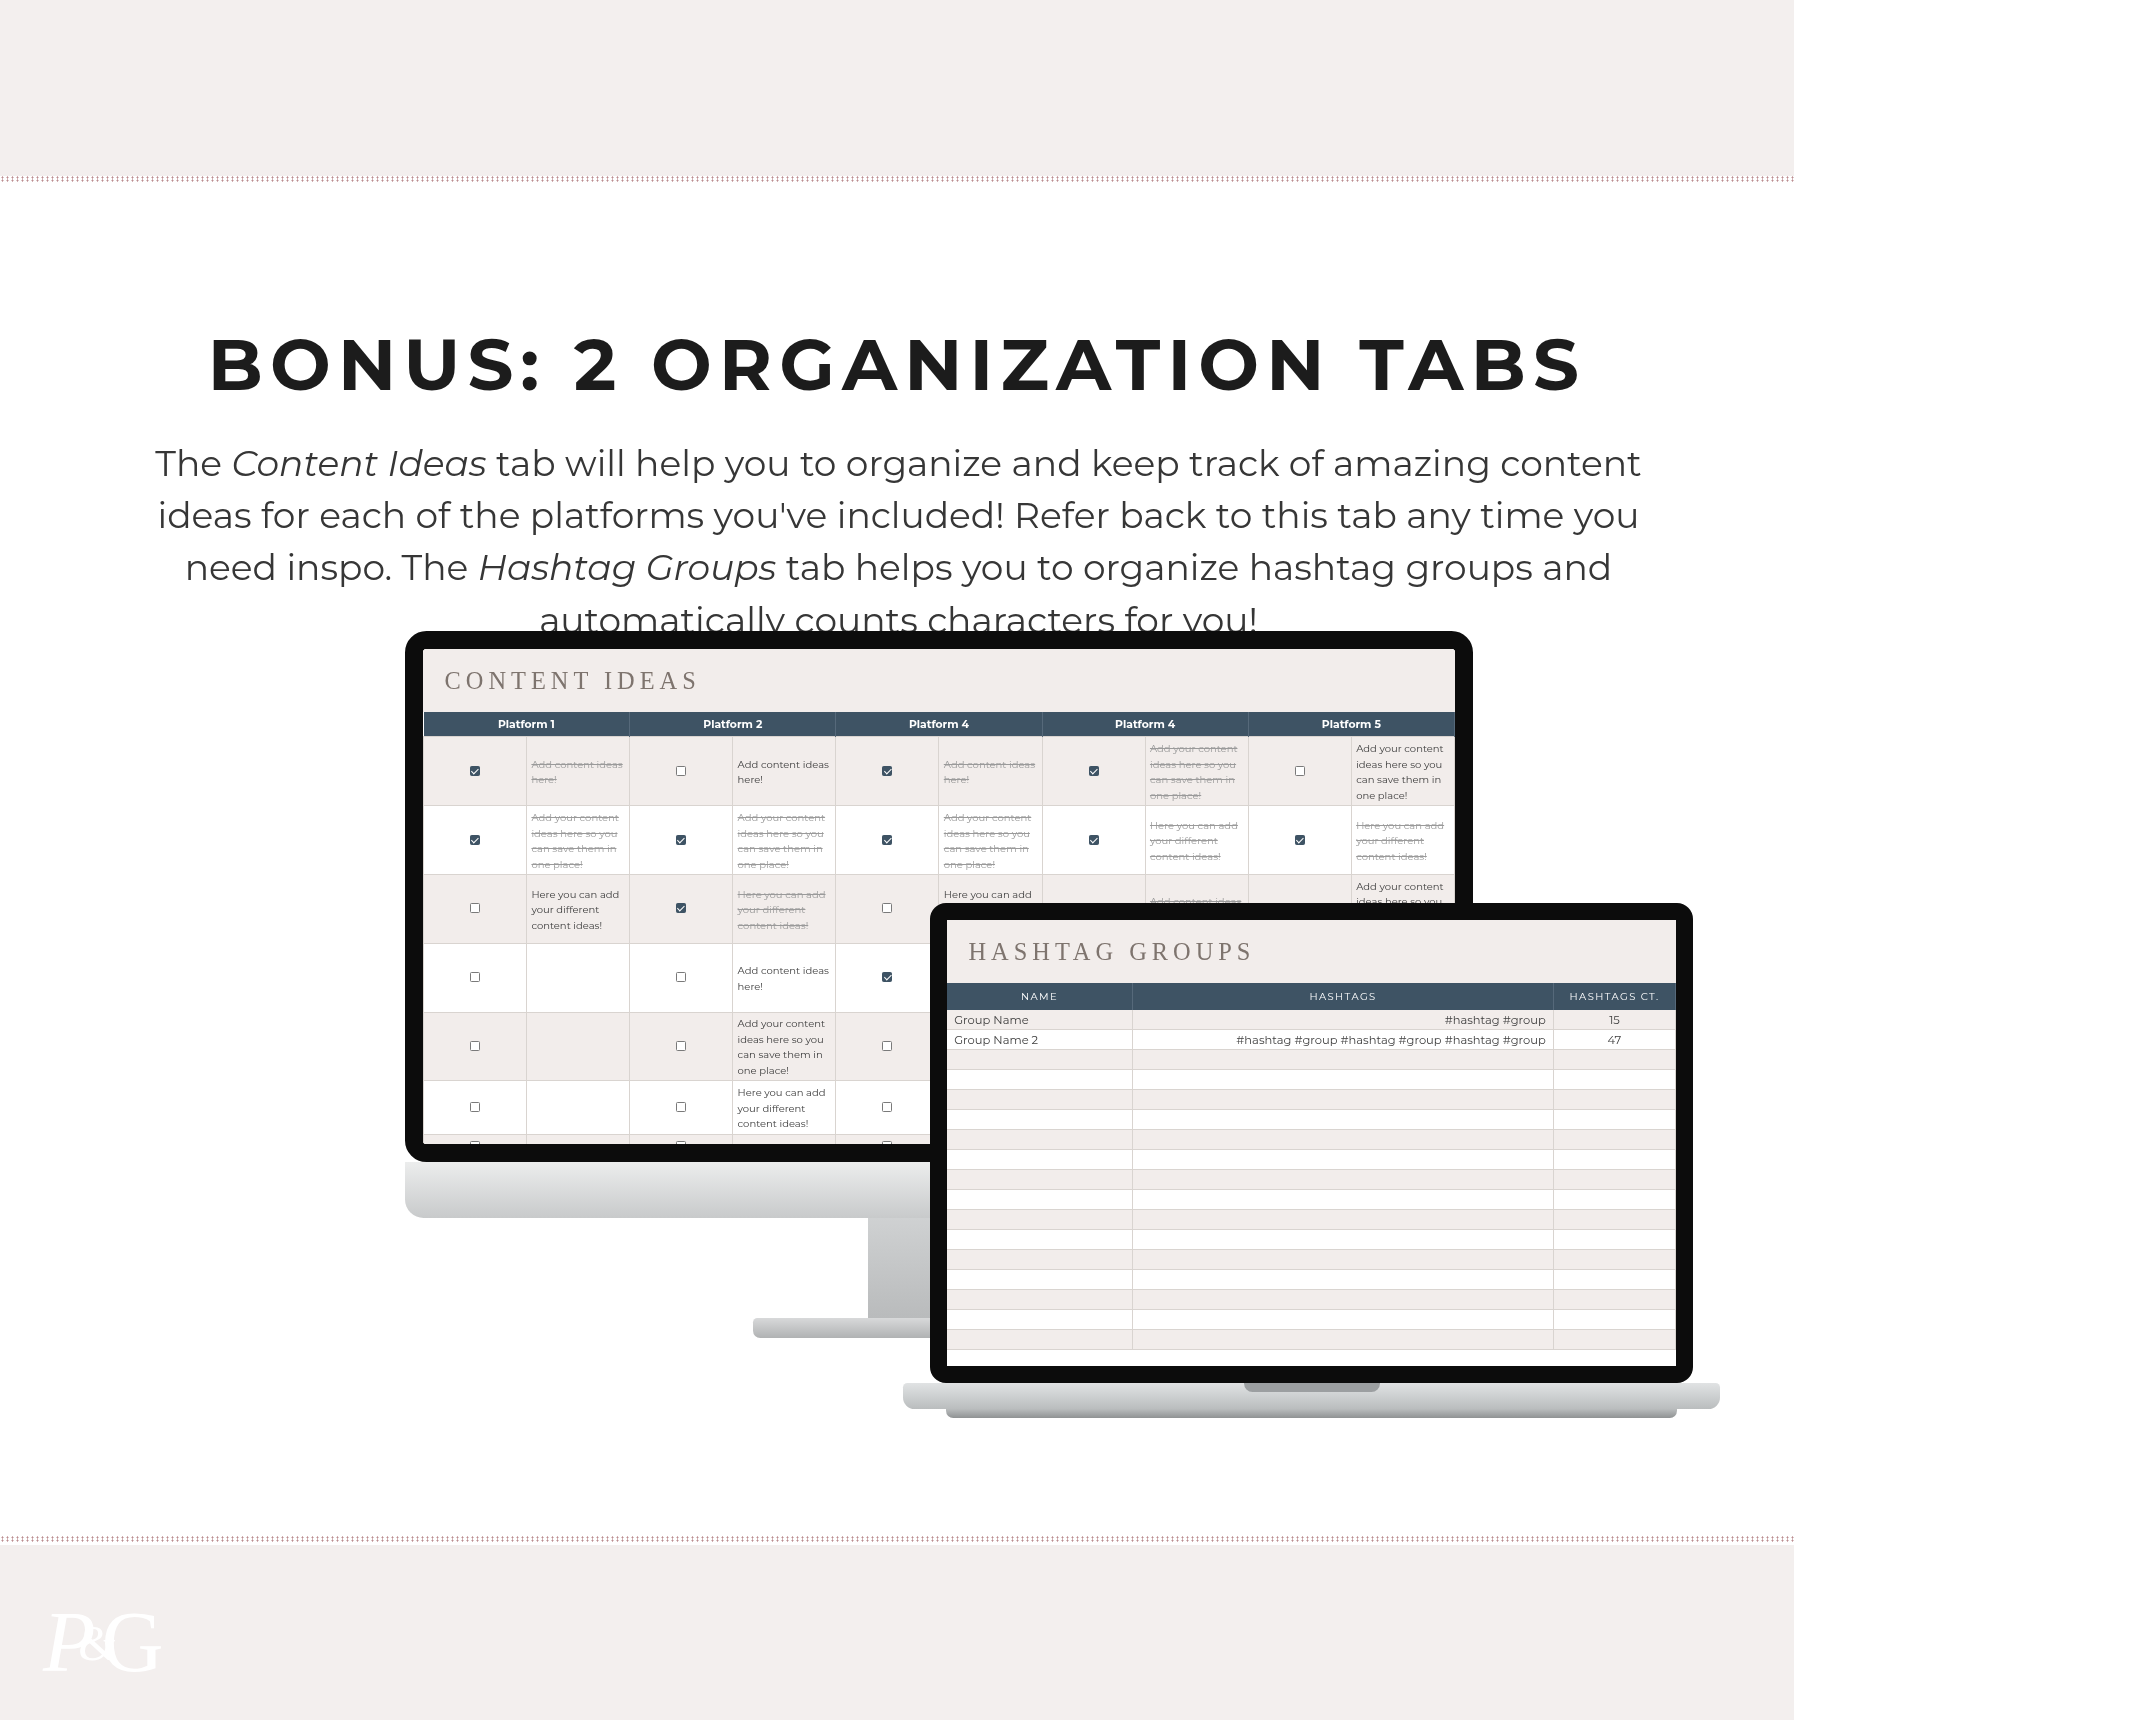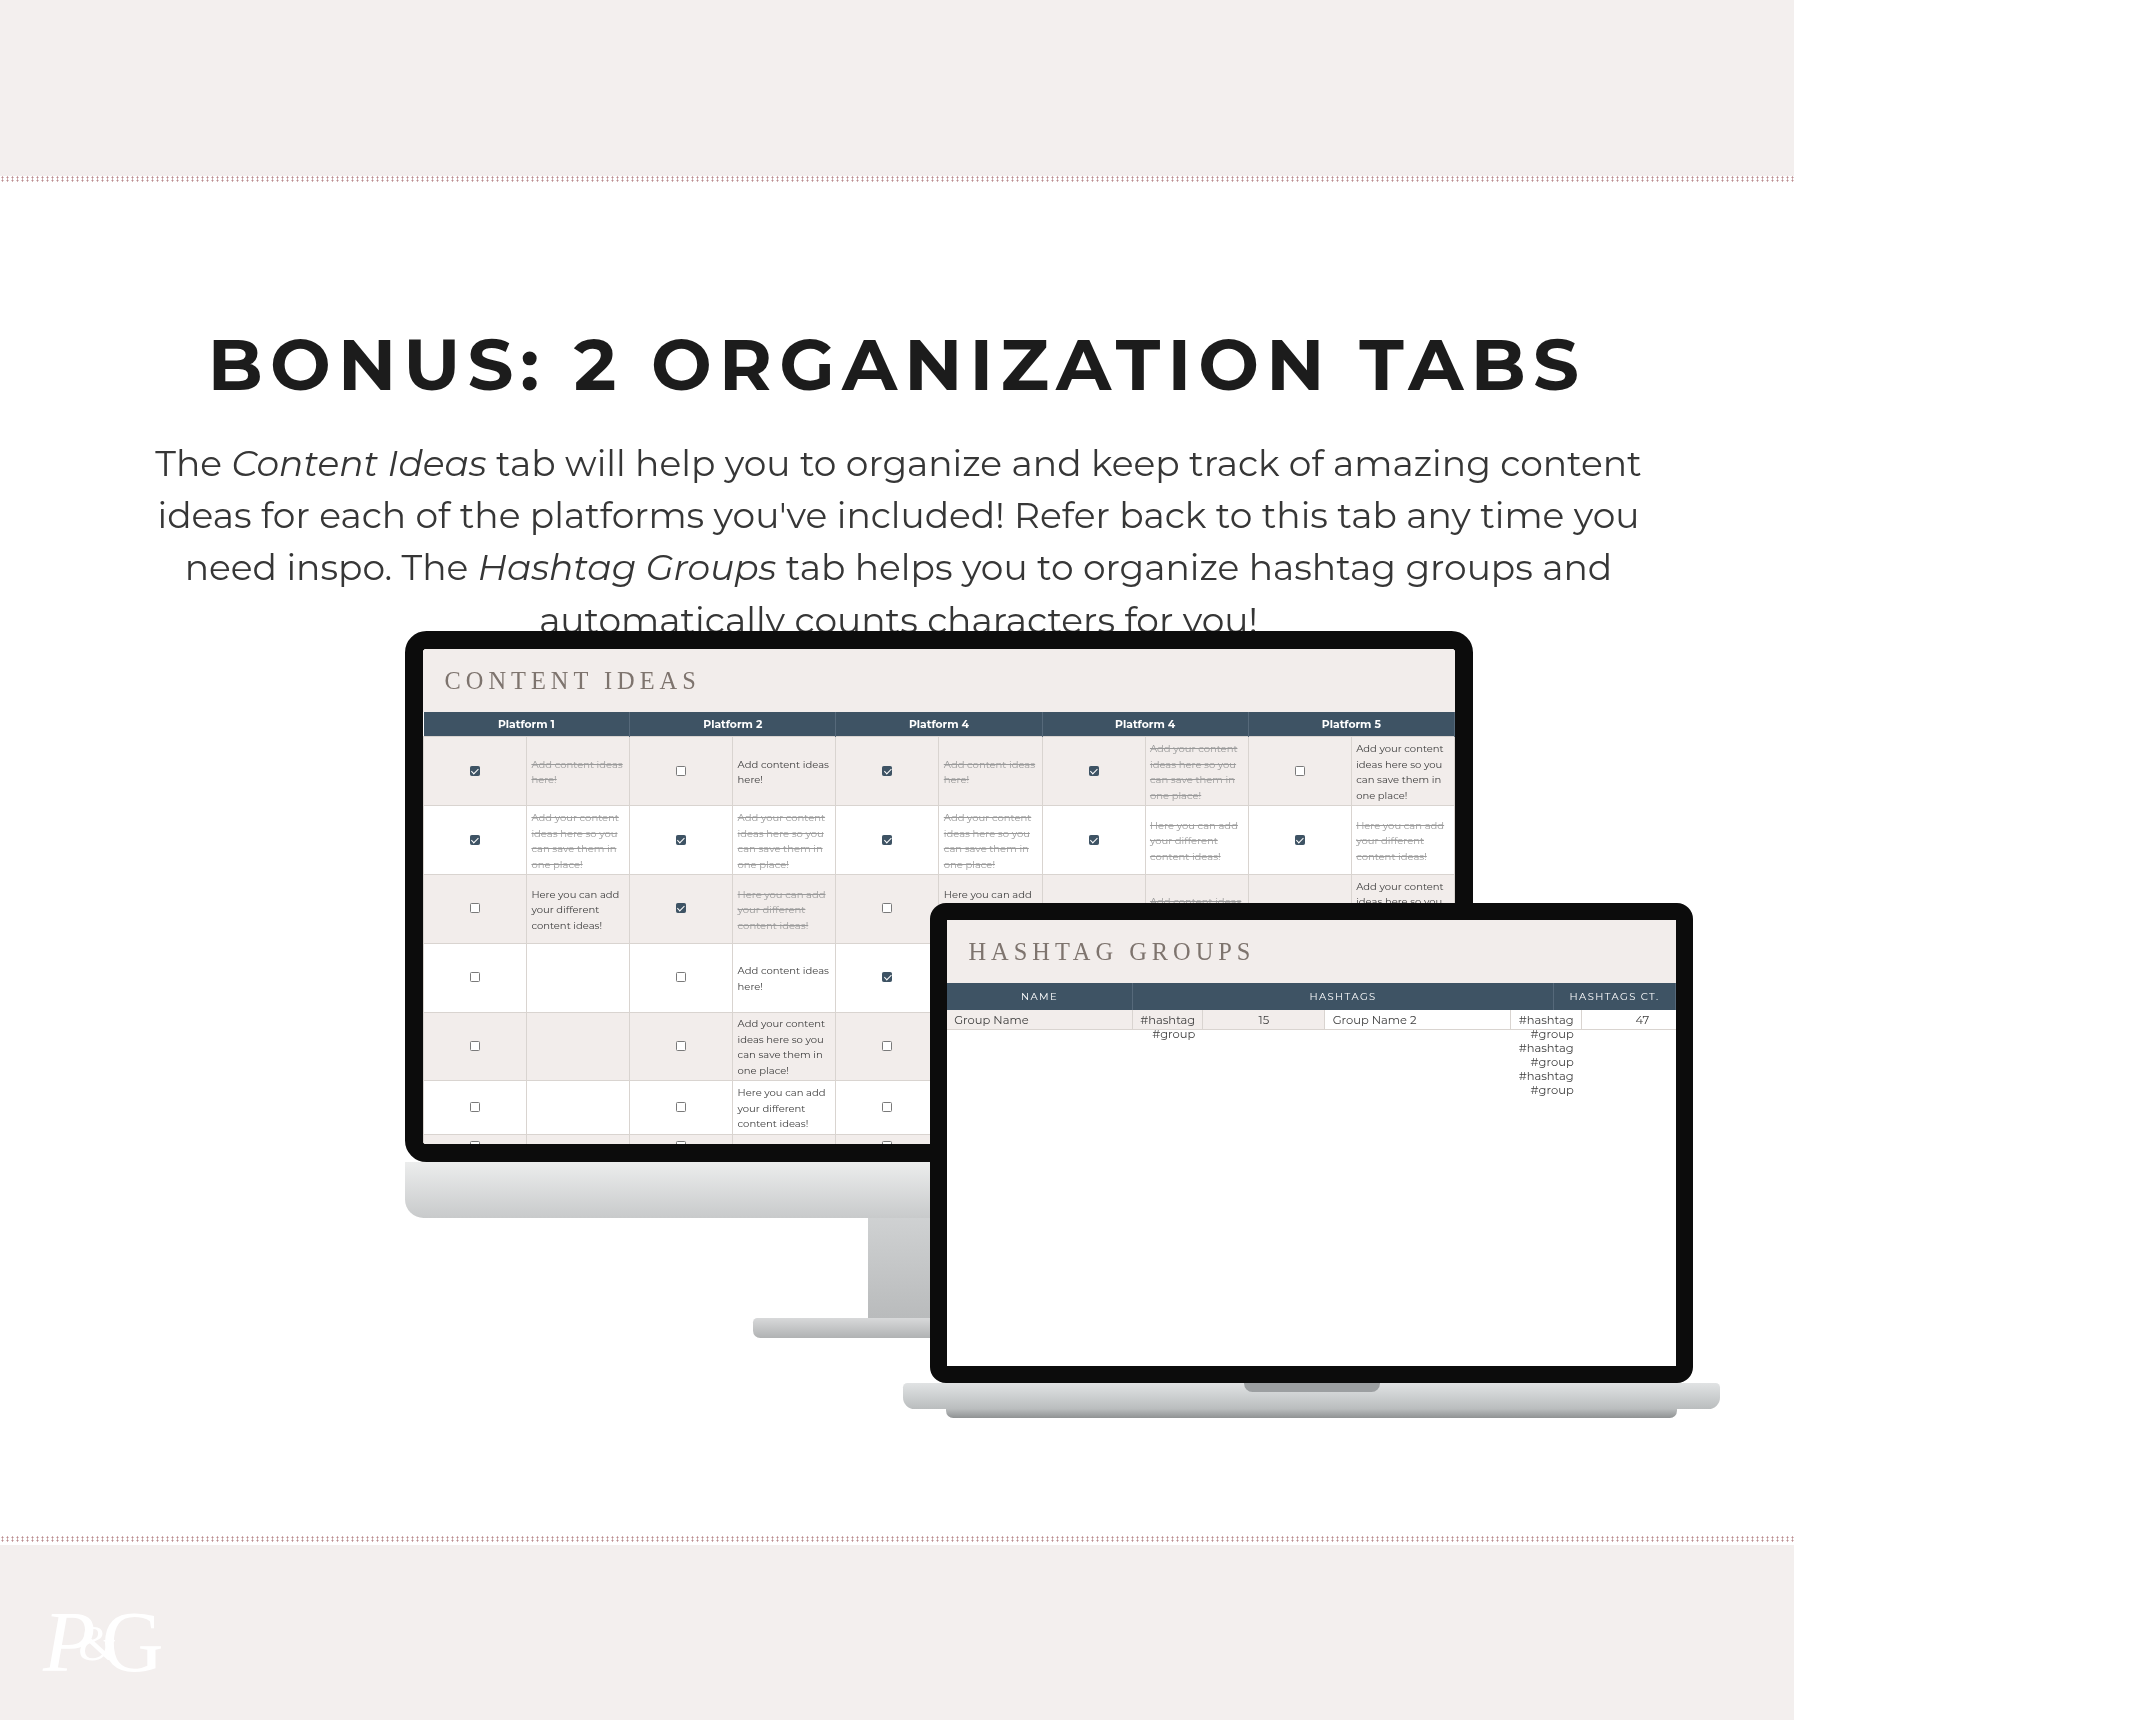--- a/index.html
+++ b/index.html
@@ -63,21 +63,21 @@
   .ci-table td.ck{width:20px;text-align:center;padding:0}
   .cb{display:inline-block;width:10px;height:10px;border:1.1px solid #7a7a7a;background:#fff;border-radius:1.4px;position:relative}
   .cb.done{background:var(--checked);border-color:var(--checked)}
   .cb.done::after{content:"";position:absolute;left:2.2px;top:0px;width:2.9px;height:5.7px;border:solid #fff;border-width:0 1.4px 1.4px 0;transform:rotate(45deg)}
   .strike{text-decoration:line-through;color:#9a9a9a}
   .celltxt{font-size:10px;line-height:1.25}
 
   
   .hg-head{display:flex;background:var(--navy);color:#fff;font-size:10px;letter-spacing:1.4px}
   .hg-head div{padding:7.2px 8.6px;text-align:center;border-right:0.7px solid #56697a}
-  .hg-rows{display:flex;flex-direction:row}
+  .hg-rows{display:flex;flex-direction:column}
   .hg-row{display:flex;border-bottom:0.7px solid var(--gridline);height:20px}
   .hg-row:nth-child(odd){background:var(--stripe)}
   .hg-row:nth-child(even){background:#fff}
   .hg-row div{padding:2.9px 7.2px;font-size:11.5px;border-right:0.7px solid var(--gridline)}
   .c-name{flex:0 0 186px;text-align:left}
   .c-tags{flex:1 1 auto;text-align:right}
   .c-ct{flex:0 0 122px;text-align:center}
 
   .logo{position:absolute;left:43px;bottom:29px;font-family:Georgia,"Times New Roman",serif;
     font-size:86px;color:#fff;font-style:italic;letter-spacing:-5.7px}

